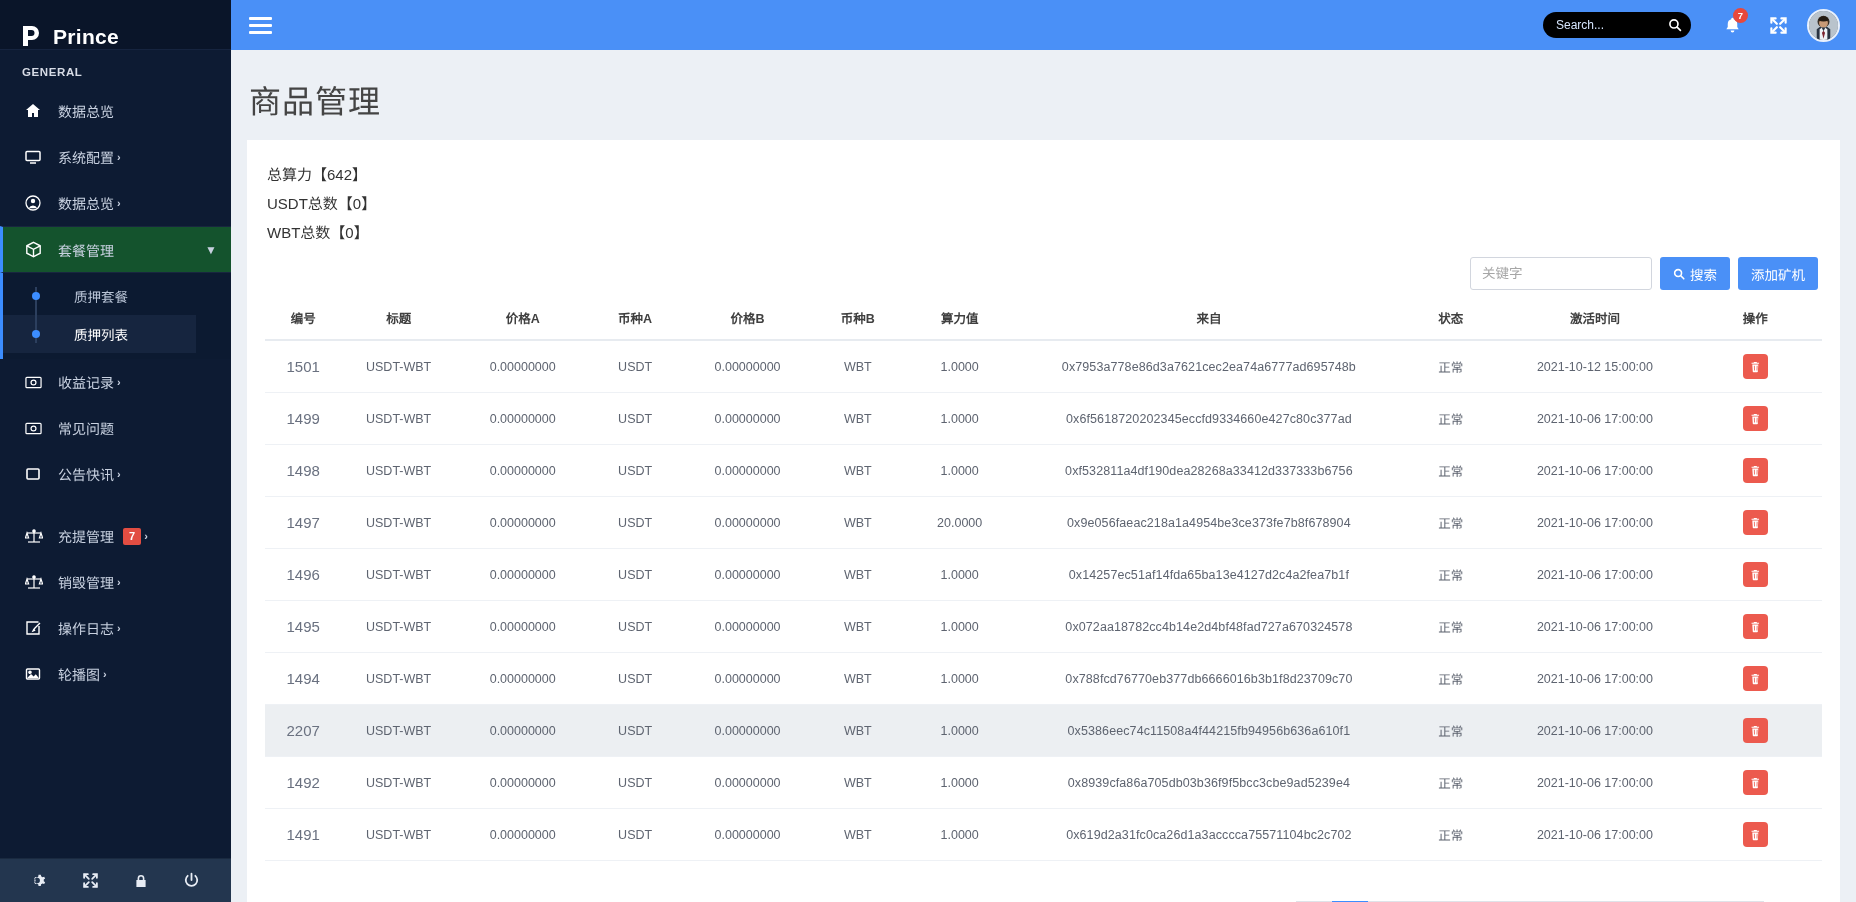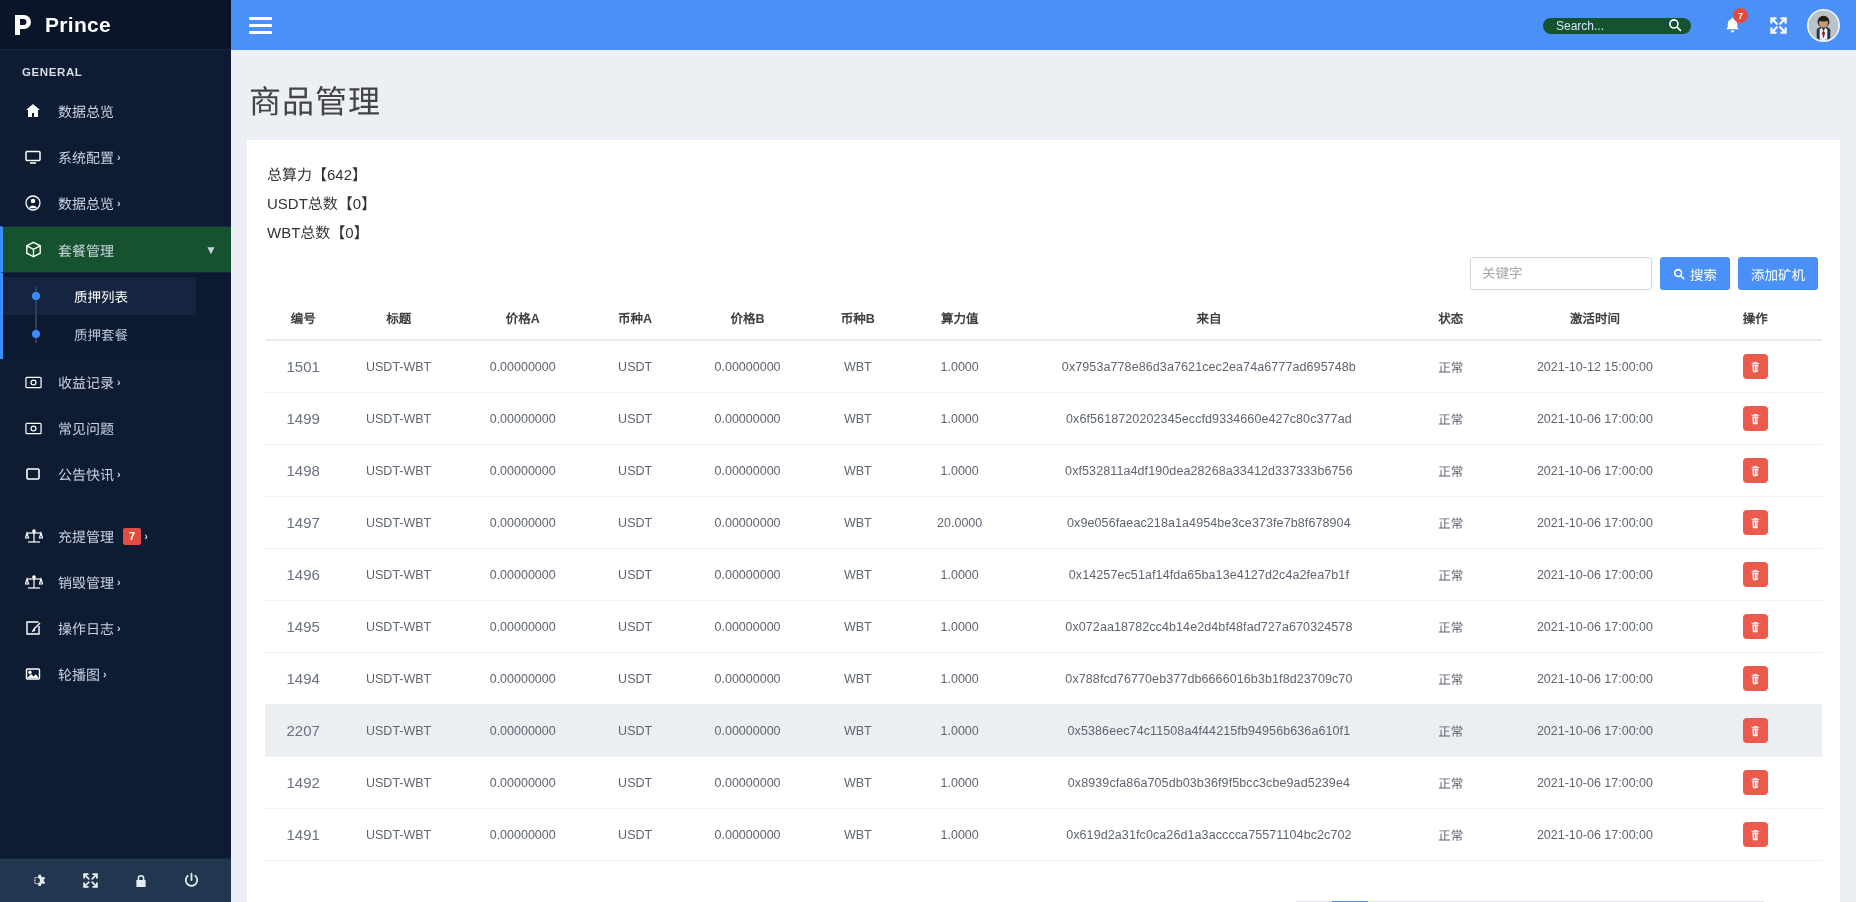--- a/index.html
+++ b/index.html
@@ -23,22 +23,22 @@
     display: flex;
     flex-direction: column;
     position: relative;
   }
 
   .brand {
     height: 50px;
     flex: 0 0 50px;
     background: #0a1529;
     display: flex;
-    align-items: center;
-    padding-left: 10px;
+    align-items: flex-end;
+    padding-left: 18px;
     gap: 9px;
     border-bottom: 1px solid #16243f;
   }
   .brand-logo {
     width: 26px; height: 26px;
     position: relative;
     color: #ffffff;
   }
   .brand-logo svg { display:block; }
   .brand-name {
@@ -201,25 +201,25 @@
   }
   .topbar-spacer { flex: 1 1 auto; }
 
   .search-wrap {
     position: relative;
     width: 148px;
     margin-right: 24px;
   }
   .search-input {
     width: 148px;
-    height: 16px;
+    height: 26px;
     border-radius: 13px;
     border: none;
     outline: none;
-    background: #14532d;
+    background: #000000;
     color: #ffffff;
     font-size: 12px;
     padding: 0 28px 0 13px;
     font-family: inherit;
   }
   .search-input::placeholder { color: #d6e5fd; }
   .search-mag {
     position: absolute;
     right: 9px; top: 50%;
     transform: translateY(-50%);
@@ -474,27 +474,27 @@
               <path d="M8 1.2 L14.3 4.5 V11.5 L8 14.8 L1.7 11.5 V4.5 Z"></path>
               <path d="M1.7 4.5 L8 7.8 L14.3 4.5 M8 7.8 V14.8"></path>
             </svg>
         </span>
         <span class="nav-label">套餐管理</span>
         <span class="nav-chevron-down">▼</span>
       </div>
 
       <div class="submenu">
         <div class="sub-rail"></div>
+        <div class="sub-item">
+          <span class="dot"></span>
+          <span class="sub-label">质押套餐</span>
+        </div>
         <div class="sub-item active">
           <span class="dot"></span>
           <span class="sub-label">质押列表</span>
-        </div>
-        <div class="sub-item">
-          <span class="dot"></span>
-          <span class="sub-label">质押套餐</span>
         </div>
       </div>
 
       <div class="nav-item">
         <span class="nav-ico">
           <svg width="17" height="17" viewBox="0 0 18 14" fill="none" stroke="currentColor" stroke-width="1.3">
               <rect x="1" y="1.5" width="16" height="11" rx="1"></rect>
               <circle cx="9" cy="7" r="2.6"></circle>
             </svg>
         </span>

